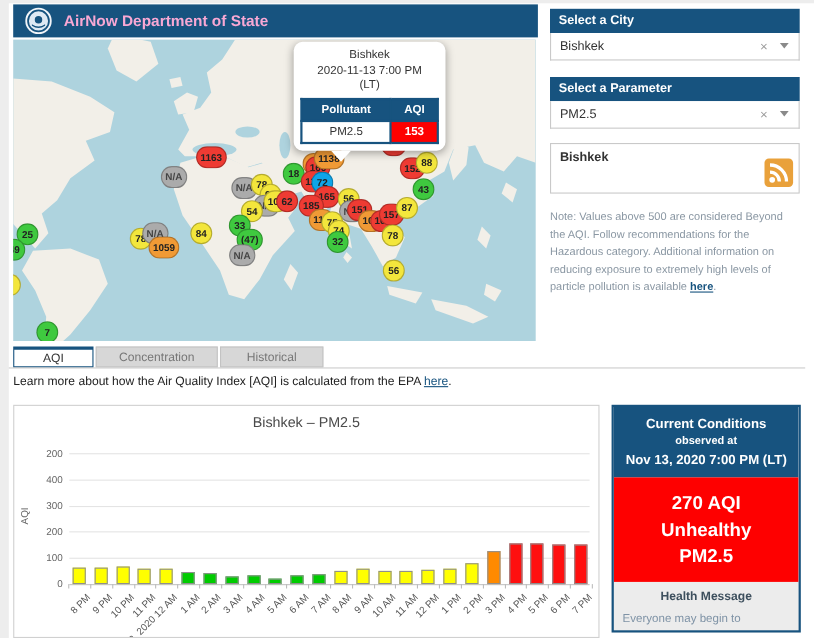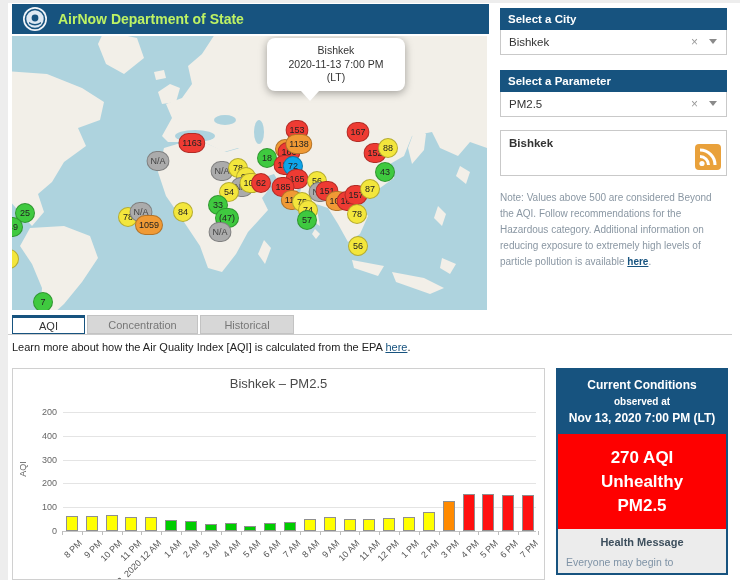--- a/index.html
+++ b/index.html
@@ -3,27 +3,27 @@
 <meta charset="utf-8">
 <style>
   html,body{margin:0;padding:0;}
   body{width:740px;height:580px;overflow:hidden;background:#ffffff;
        font-family:"Liberation Sans","DejaVu Sans",sans-serif;-webkit-font-smoothing:antialiased;}
   #app{position:relative;width:740px;height:580px;}
   .edge-strip{position:absolute;background:#ededed;}
   
   .header-bar{position:absolute;left:12px;top:4px;width:477px;height:30px;background:var(--navy,#17537f);
               display:flex;align-items:center;gap:10px;padding-left:10px;box-sizing:border-box;}
-  .header-title{color:#bef264;font-weight:bold;font-size:14px;}
+  .header-title{color:#f9a8d4;font-weight:bold;font-size:14px;}
   
   .map{position:absolute;left:12px;top:36px;width:475px;height:274px;background:#aed3de;overflow:hidden;}
   .map svg.land{position:absolute;left:0;top:0;}
   .marker{position:absolute;transform:translate(-50%,-50%);display:inline-flex;align-items:center;justify-content:center;
           min-width:20px;height:20px;padding:0 3px;box-sizing:border-box;border-radius:12px;
-          border:1px solid rgba(0,0,0,0.25);font-size:9px;font-weight:normal;color:#222;z-index:2;text-align:center;}
+          border:1px solid rgba(0,0,0,0.25);font-size:9px;font-weight:bold;color:#222;z-index:2;text-align:center;}
   .marker.gray{color:#444;}
   
   .map-popup{position:absolute;left:255px;top:2px;width:138px;background:#fff;border-radius:8px;z-index:10;
              box-shadow:0 2px 8px rgba(0,0,0,0.35);padding:6px 6px 6px 6px;box-sizing:border-box;text-align:center;}
   .map-popup .ptxt{font-size:10.5px;color:#333;line-height:1.3;}
   .popup-table{width:100%;border-collapse:collapse;margin-top:4px;font-size:10.5px;}
   .popup-table td{padding:3px 4px;border:2px solid var(--navy,#17537f);}
   .popup-table .hd{background:var(--navy,#17537f);color:#fff;font-weight:bold;}
   .popup-table .val{background:#fff;color:#333;}
   .popup-table .aqi{background:var(--red,#fe0000);color:#fff;font-weight:bold;}
@@ -145,35 +145,47 @@
       <div class="marker red" style="left: 273px; top: 129px; background: rgb(238, 59, 51);">121</div>
       <div class="marker orange" style="left: 281px; top: 130px; background: #0ea5e9;">72</div>
       <div class="marker red" style="left: 285px; top: 143px; background: rgb(238, 59, 51);">165</div>
       <div class="marker red" style="left: 271px; top: 151px; background: rgb(238, 59, 51);">185</div>
       <div class="marker yellow" style="left: 305px; top: 145px; background: rgb(243, 230, 60);">56</div>
       <div class="marker gray" style="left: 308px; top: 156px; background: rgb(171, 171, 171);">N/A</div>
       <div class="marker red" style="left: 315px; top: 155px; background: rgb(238, 59, 51);">151</div>
       <div class="marker orange" style="left: 280px; top: 164px; background: rgb(240, 154, 53);">116</div>
       <div class="marker yellow" style="left: 290px; top: 166px; background: rgb(243, 230, 60);">75</div>
       <div class="marker yellow" style="left: 296px; top: 174px; background: rgb(243, 230, 60);">74</div>
-      <div class="marker green" style="left: 295px; top: 184px; background: rgb(63, 201, 63);">57</div>
+      <div class="marker green" style="left: 295px; top: 184px; background: rgb(63, 201, 63);">32</div>
       <div class="marker orange" style="left: 325px; top: 165px; background: rgb(240, 154, 53);">105</div>
       <div class="marker red" style="left: 336px; top: 165px; background: rgb(238, 59, 51);">161</div>
       <div class="marker red" style="left: 344px; top: 159px; background: rgb(238, 59, 51);">157</div>
       <div class="marker yellow" style="left: 358px; top: 153px; background: rgb(243, 230, 60);">87</div>
       <div class="marker green" style="left: 373px; top: 136px; background: rgb(63, 201, 63);">43</div>
       <div class="marker red" style="left: 363px; top: 117px; background: rgb(238, 59, 51);">152</div>
       <div class="marker yellow" style="left: 376px; top: 112px; background: rgb(243, 230, 60);">88</div>
       <div class="marker red" style="left: 346px; top: 96px; background: rgb(238, 59, 51);">167</div>
       <div class="marker yellow" style="left: 345px; top: 178px; background: rgb(243, 230, 60);">78</div>
       <div class="marker yellow" style="left: 346px; top: 210px; background: rgb(243, 230, 60);">56</div>
       <div class="map-popup">
       <div class="ptxt">Bishkek</div>
       <div class="ptxt">2020-11-13 7:00 PM</div>
       <div class="ptxt">(LT)</div>
+      <table class="popup-table">
+        <tbody>
+            <tr>
+          <td class="hd">Pollutant</td>
+          <td class="hd">AQI</td>
+        </tr>
+        <tr>
+          <td class="val">PM2.5</td>
+          <td class="aqi">153</td>
+        </tr>
+      </tbody>
+        </table>
       <div class="popup-ptr"></div>
     </div>
   </div>
 
   <div class="side-box" style="top:8px;">
     <div class="side-head">Select a City</div>
     <div class="side-row">
       <span>Bishkek</span>
       <span class="sel-x">×</span>
       <span class="sel-caret"></span>

